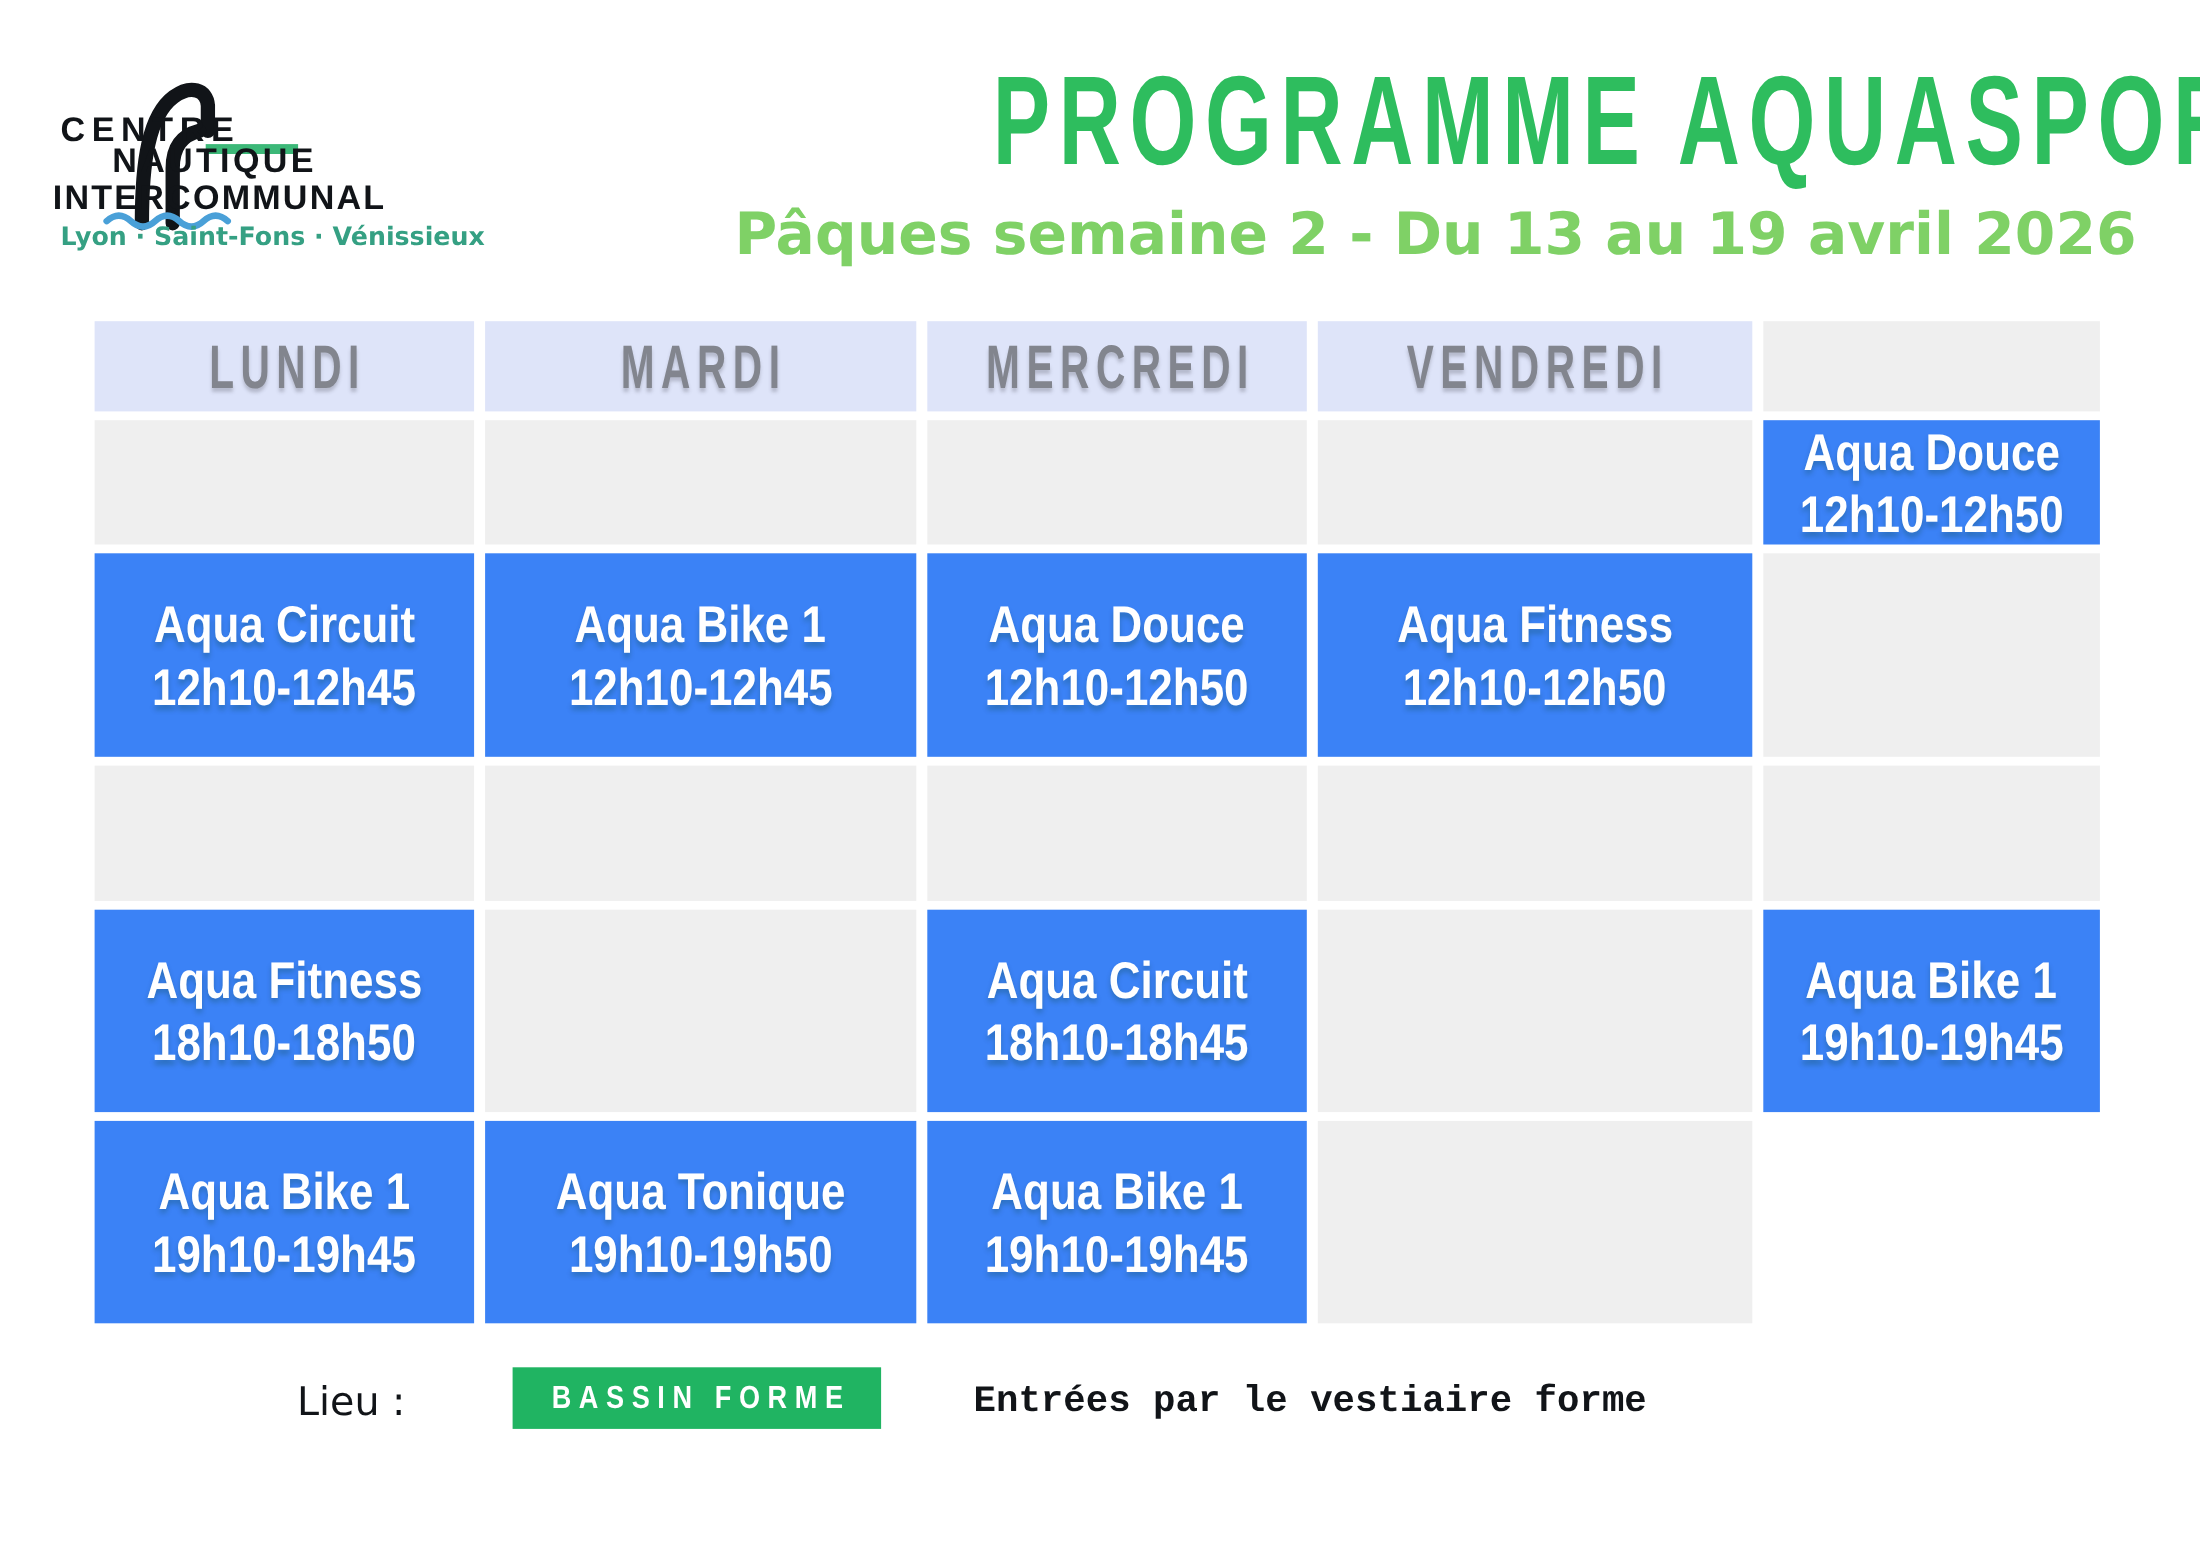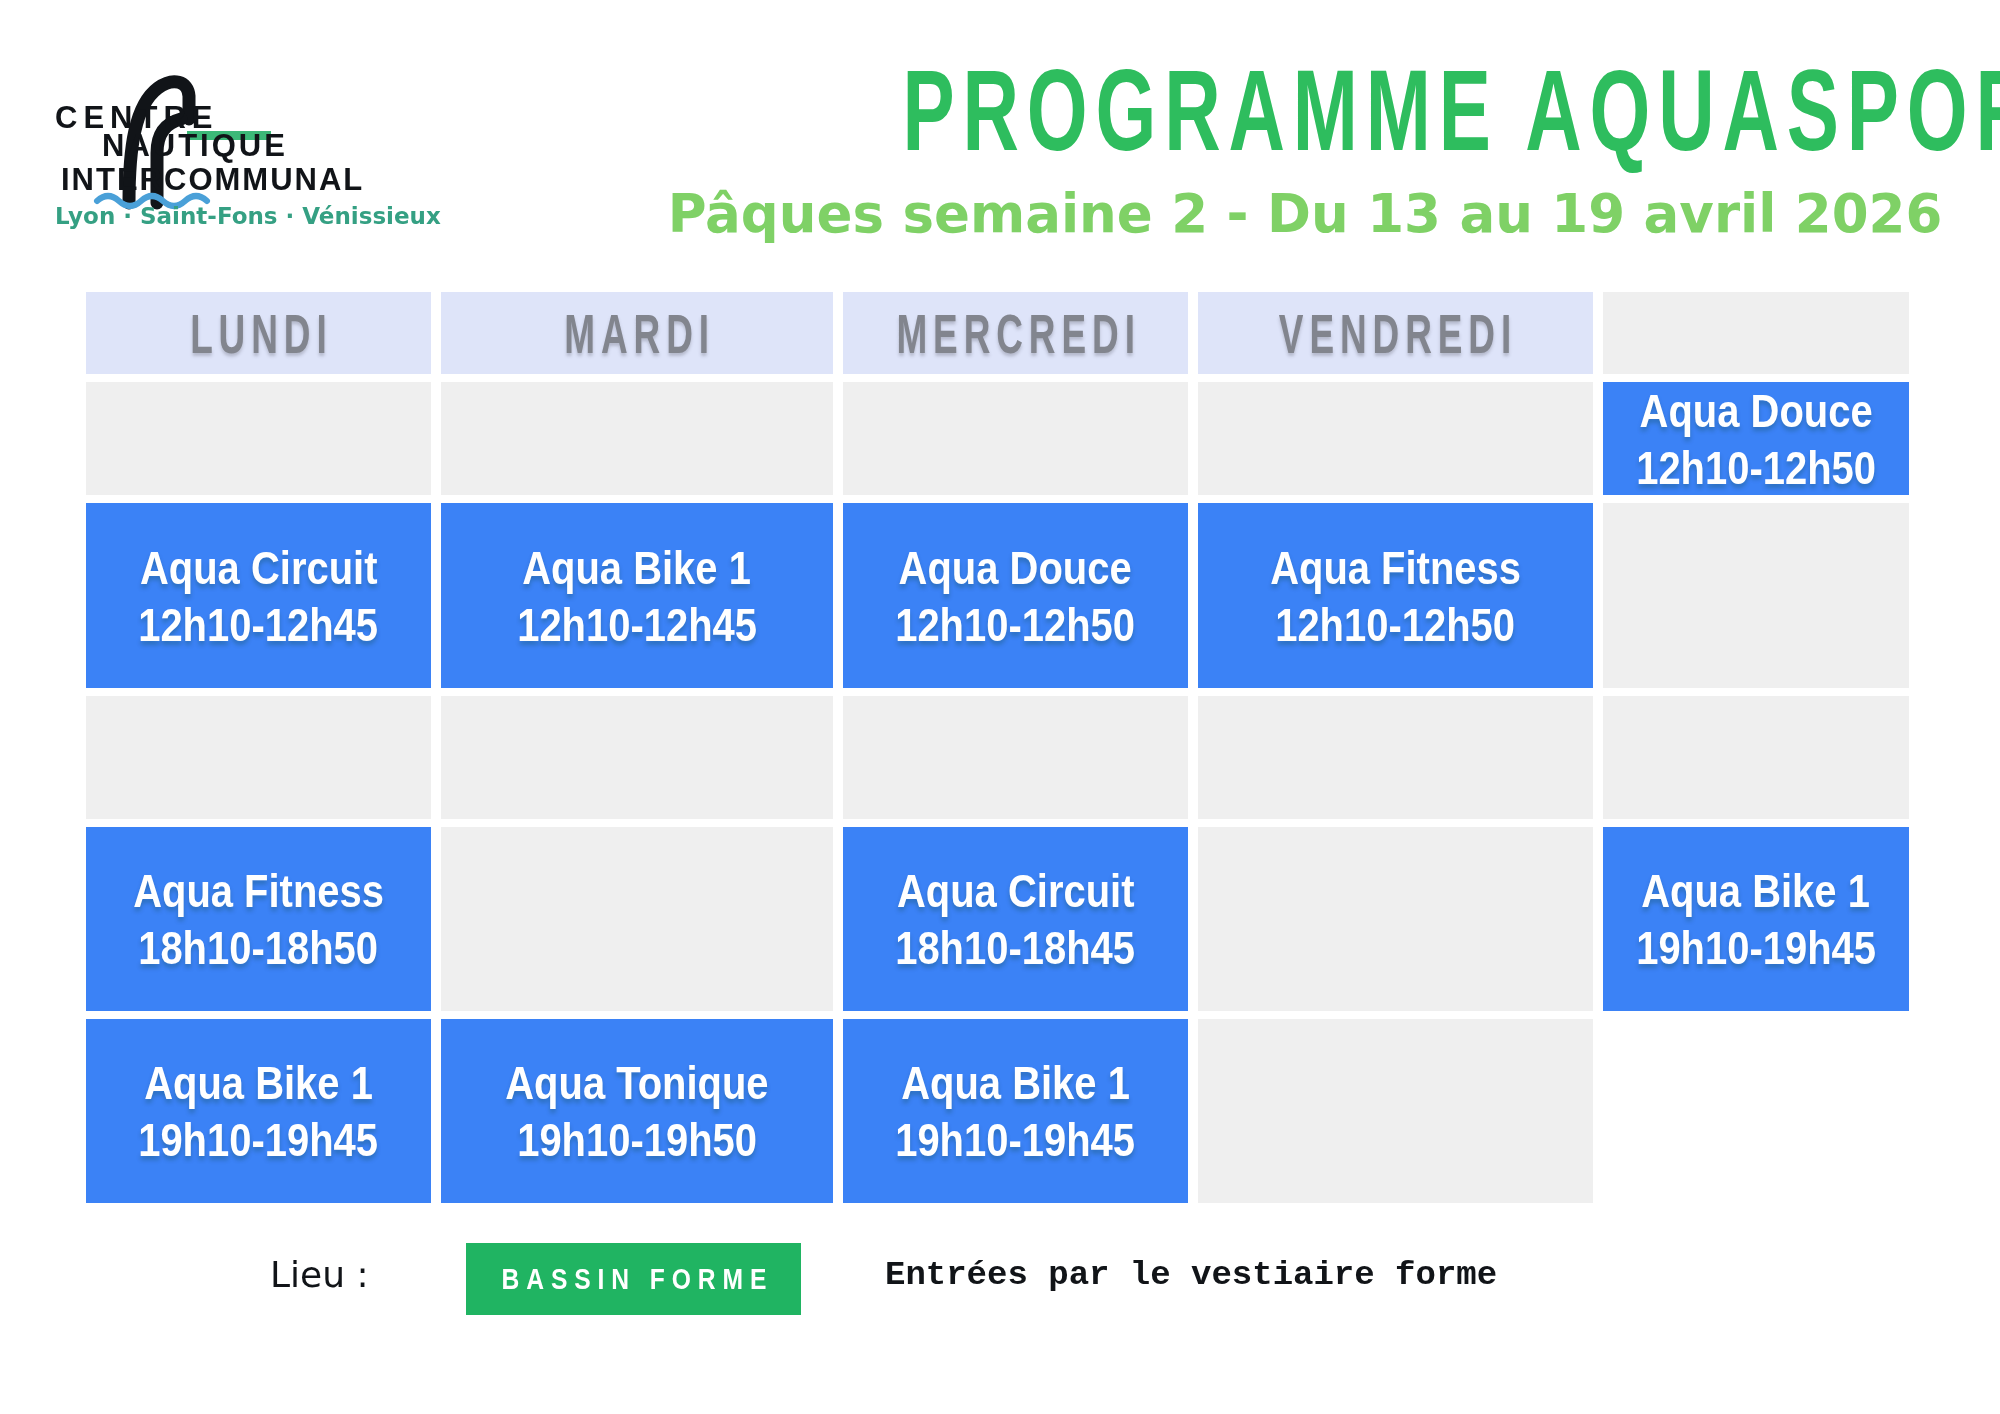--- a/index.html
+++ b/index.html
@@ -7,21 +7,21 @@
     position:relative; width:2000px; height:1414px; background:#ffffff;
     font-family:"Liberation Sans", sans-serif; overflow:hidden;
   }
 
   
   .logo { position:absolute; left:45px; top:35px; width:420px; height:240px; }
   .logo svg { position:absolute; left:0; top:0; }
   .logo-line { position:absolute; color:#111418; font-weight:700; white-space:nowrap; }
   .logo-l1 { left:10px; top:65px;  font-size:31px; letter-spacing:6px; }
   .logo-l2 { left:57px; top:93px;  font-size:31px; letter-spacing:3px; }
-  .logo-l3 { left:3px;  top:127px; font-size:31px; letter-spacing:2px;margin-left:13px; }
+  .logo-l3 { left:3px;  top:127px; font-size:31px; letter-spacing:2px; }
   .logo-cities { position:absolute; left:10px; top:168px; font-size:23px; font-weight:700;
     color:#35a083; white-space:nowrap; font-family:"DejaVu Sans","Liberation Sans",sans-serif; }
 
   
   .main-title {
     position:absolute; left:700px; top:55px; width:1266px; text-align:center;
     font-size:115px; line-height:110px; font-weight:700; color:#2ebd5e;
     letter-spacing:0.10em; white-space:nowrap;
     transform:scaleX(0.68); transform-origin:50% 50%;
   }
@@ -53,21 +53,21 @@
     line-height:57px; white-space:nowrap; transform:scaleX(0.85);
     text-shadow:0 4px 5px rgba(0,60,30,0.25);
   }
 
   
   .loc-label {
     position:absolute; left:270px; top:1254px; font-size:36px; font-weight:400; color:#111418;
     font-family:"DejaVu Sans","Liberation Sans",sans-serif;
   }
   .loc-box {
-    position:absolute; left:466px; top:1243px; width:335px; height:72px;
+    position:absolute; left:466px; top:1243px; width:335px; height:56px;
     background:#20b462; display:flex; align-items:center; justify-content:center;
   }
   .loc-box span {
     display:inline-block; color:#ffffff; font-weight:700; font-size:29px;
     letter-spacing:0.28em; text-indent:0.28em; white-space:nowrap; transform:scaleX(0.85);
   }
   .foot-note {
     position:absolute; left:885px; top:1256px; font-size:34px; font-weight:700; color:#111418;
     white-space:nowrap; font-family:Liberation Mono, monospace;
   }

